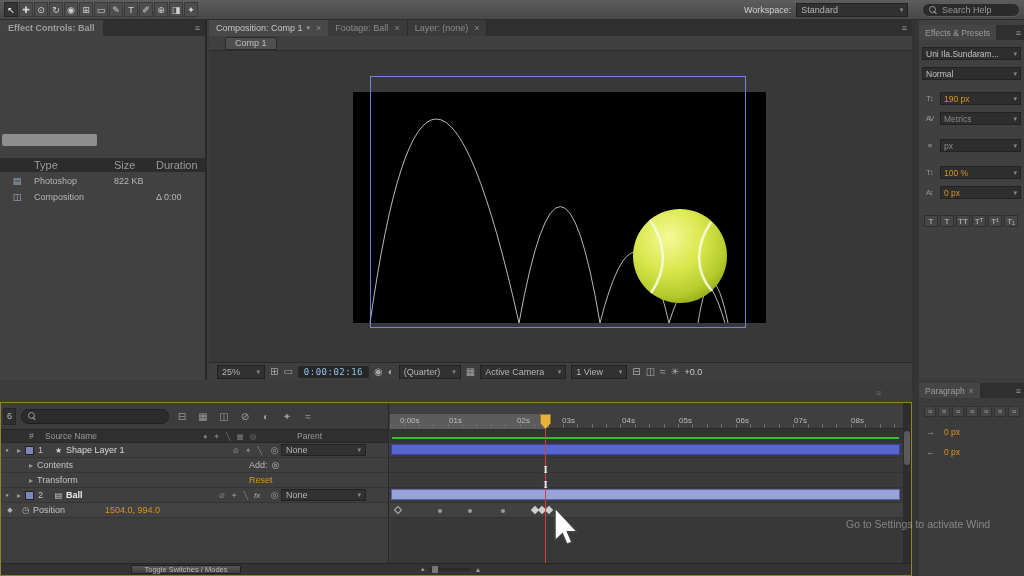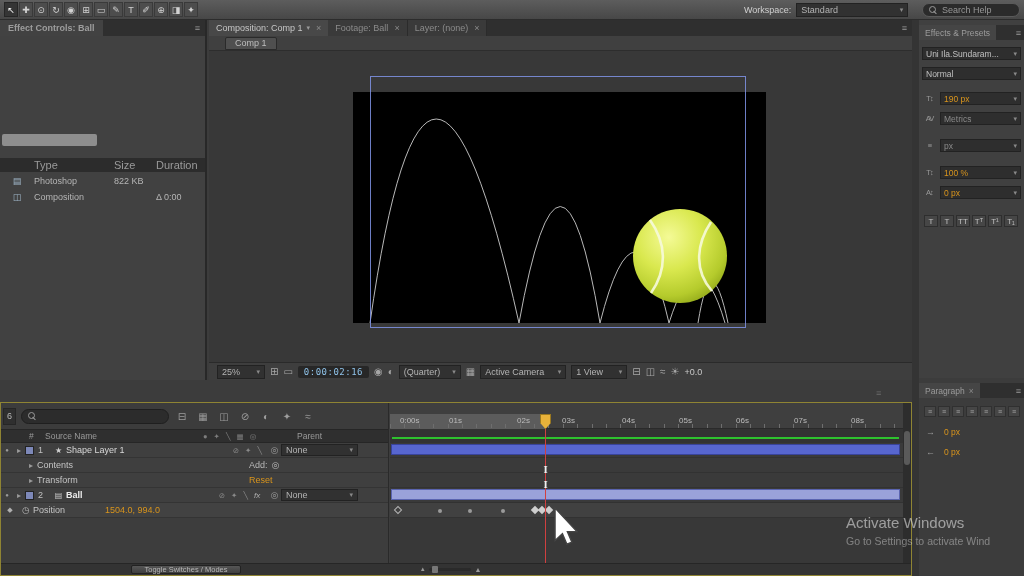--- a/index.html
+++ b/index.html
@@ -115,21 +115,21 @@
   .rw-eye{width:12px;text-align:center;color:#9a9a9a;font-size:6px;}
   .rw-twirl{width:12px;text-align:center;color:#9a9a9a;font-size:8px;}
   .rw-chip{width:9px;height:9px;background:#7d88b8;border:1px solid #222;margin-right:4px;flex:none;}
   .rw-idx{width:13px;color:#c0c0c0;}
   .rw-ticon{width:15px;text-align:center;color:#d0d0d0;font-size:8px;}
   .rw-name{width:116px;color:#d8d8d8;overflow:hidden;white-space:nowrap;}
   .rw-name.bold{font-weight:bold;color:#ececec;}
   .rw-sw{width:86px;color:#8a8a8a;font-size:7.5px;text-align:right;padding-right:4px;letter-spacing:2px;}
   .fx-badge{color:#b0b0b0;font-size:8px;font-style:italic;width:14px;}
   .rw-pick{width:13px;color:#9a9a9a;font-size:9px;text-align:center;}
-  .parent-dd{width:77px;height:12px;}
+  .parent-dd{width:85px;height:12px;}
   .rw-spacer{width:24px;}
   .prop-name{color:#c4c4c4;}
   .abs-extra{position:absolute;left:248px;display:flex;align-items:center;gap:4px;color:#b8b8b8;}
   .reset-link{color:#d8941c;}
   .pos-val{position:absolute;left:104px;color:#d8941c;}
   .kf-nav{width:18px;text-align:center;color:#b0b0b0;font-size:7px;}
   .rw-stop{width:14px;text-align:center;color:#b0b0b0;font-size:9px;}
 
   .tl-right{position:absolute;left:389px;top:0;right:8px;bottom:12px;overflow:hidden;}
   .ruler{position:relative;height:26px;background:#3f3f3f;border-bottom:1px solid #2a2a2a;}
@@ -537,21 +537,20 @@
         <span>▴</span>
         <span class="zoom-track">
             <span class="zoom-thumb"></span>
           </span>
         <span>▲</span>
       </div>
     </div>
   </div>
 
   <div class="watermark">
-    <div class="wm1">Activate Windows</div>
     <div class="wm2">Go to Settings to activate Wind</div>
   </div>
 
   <svg class="cursor" width="26" height="38" viewBox="0 0 21 33">
     <path d="M1,1 L1,29 L7.4,23.2 L11.3,32.3 L15.6,30.5 L11.7,21.4 L20,21.4 Z" fill="#ffffff" stroke="#444" stroke-width="1.2"></path>
   </svg>
 
 </div>
 
 </body></html>

